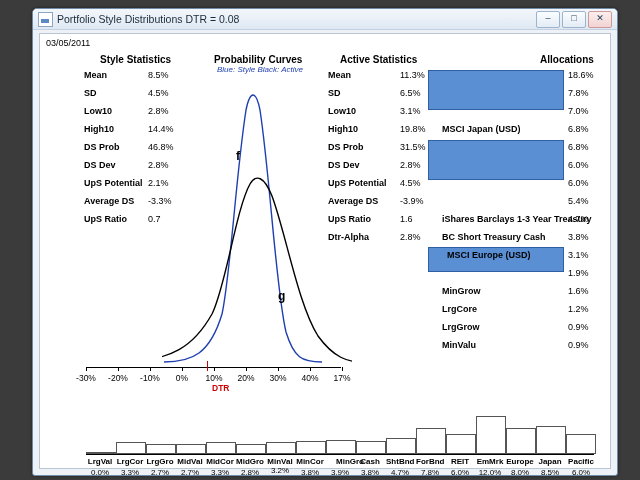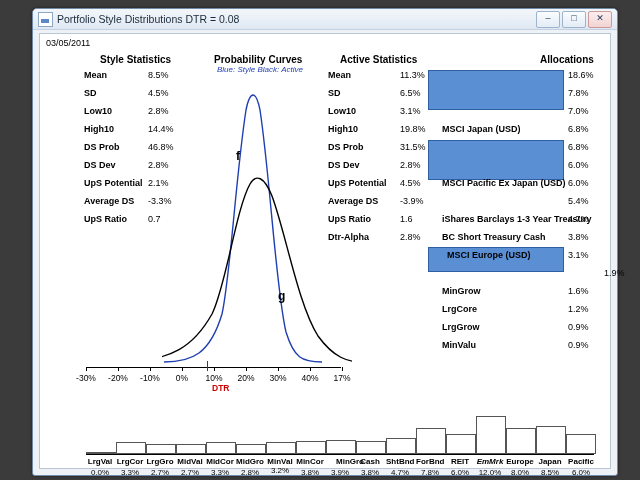--- a/index.html
+++ b/index.html
@@ -107,32 +107,31 @@
     <div class="txt bold" style="left:388px;top:54px;"></div>
     <div class="txt" style="left:528px;top:54px;">7.8%</div>
     <div class="txt bold" style="left:388px;top:72px;"></div>
     <div class="txt" style="left:528px;top:72px;">7.0%</div>
     <div class="txt bold" style="left:388px;top:90px;">MSCI Japan (USD)</div>
     <div class="txt" style="left:528px;top:90px;">6.8%</div>
     <div class="txt bold" style="left:388px;top:108px;"></div>
     <div class="txt" style="left:528px;top:108px;">6.8%</div>
     <div class="txt bold" style="left:388px;top:126px;"></div>
     <div class="txt" style="left:528px;top:126px;">6.0%</div>
-    <div class="txt bold" style="left:388px;top:144px;">MSCI Pacific Ex Japan (USD)</div>
     <div class="txt" style="left:528px;top:144px;">6.0%</div>
     <div class="txt bold" style="left:388px;top:162px;"></div>
     <div class="txt" style="left:528px;top:162px;">5.4%</div>
     <div class="txt bold" style="left:388px;top:180px;">iShares Barclays 1-3 Year Treasury</div>
     <div class="txt" style="left:528px;top:180px;">4.7%</div>
     <div class="txt bold" style="left:388px;top:198px;">BC Short Treasury Cash</div>
     <div class="txt" style="left:528px;top:198px;">3.8%</div>
     <div class="txt bold" style="left:393px;top:216px;">MSCI Europe (USD)</div>
     <div class="txt" style="left:528px;top:216px;">3.1%</div>
     <div class="txt bold" style="left:388px;top:234px;"></div>
-    <div class="txt" style="left:528px;top:234px;margin-left:36px;">1.9%</div>
+    <div class="txt" style="left:528px;top:234px;">1.9%</div>
     <div class="txt bold" style="left:388px;top:252px;">MinGrow</div>
     <div class="txt" style="left:528px;top:252px;">1.6%</div>
     <div class="txt bold" style="left:388px;top:270px;">LrgCore</div>
     <div class="txt" style="left:528px;top:270px;">1.2%</div>
     <div class="txt bold" style="left:388px;top:288px;">LrgGrow</div>
     <div class="txt" style="left:528px;top:288px;">0.9%</div>
     <div class="txt bold" style="left:388px;top:306px;">MinValu</div>
     <div class="txt" style="left:528px;top:306px;">0.9%</div>
 
     <svg id="curvebox" viewBox="0 0 190 300" preserveAspectRatio="none">
@@ -203,21 +202,21 @@
     <div class="wlbl" style="left:286px;top:423px;width:48px;">MinGro</div>
     <div class="wval" style="left:286px;top:434px;width:28px;">3.9%</div>
     <div class="wlbl" style="left:316px;top:423px;width:28px;">Cash</div>
     <div class="wval" style="left:316px;top:434px;width:28px;">3.8%</div>
     <div class="wlbl" style="left:346px;top:423px;width:28px;">ShtBnd</div>
     <div class="wval" style="left:346px;top:434px;width:28px;">4.7%</div>
     <div class="wlbl" style="left:376px;top:423px;width:28px;">ForBnd</div>
     <div class="wval" style="left:376px;top:434px;width:28px;">7.8%</div>
     <div class="wlbl" style="left:406px;top:423px;width:28px;">REIT</div>
     <div class="wval" style="left:406px;top:434px;width:28px;">6.0%</div>
-    <div class="wlbl" style="left:436px;top:423px;width:28px;font-style:italic;">EmMrk</div>
+    <div class="wlbl" style="left:436px;top:423px;width:28px;">EmMrk</div>
     <div class="wval" style="left:436px;top:434px;width:28px;">12.0%</div>
     <div class="wlbl" style="left:466px;top:423px;width:28px;">Europe</div>
     <div class="wval" style="left:466px;top:434px;width:28px;">8.0%</div>
     <div class="wlbl" style="left:496px;top:423px;width:28px;">Japan</div>
     <div class="wval" style="left:496px;top:434px;width:28px;">8.5%</div>
     <div class="wlbl" style="left:526px;top:423px;width:30px;">Pacific</div>
     <div class="wval" style="left:526px;top:434px;width:30px;">6.0%</div>
 
   </div>
 </div>

